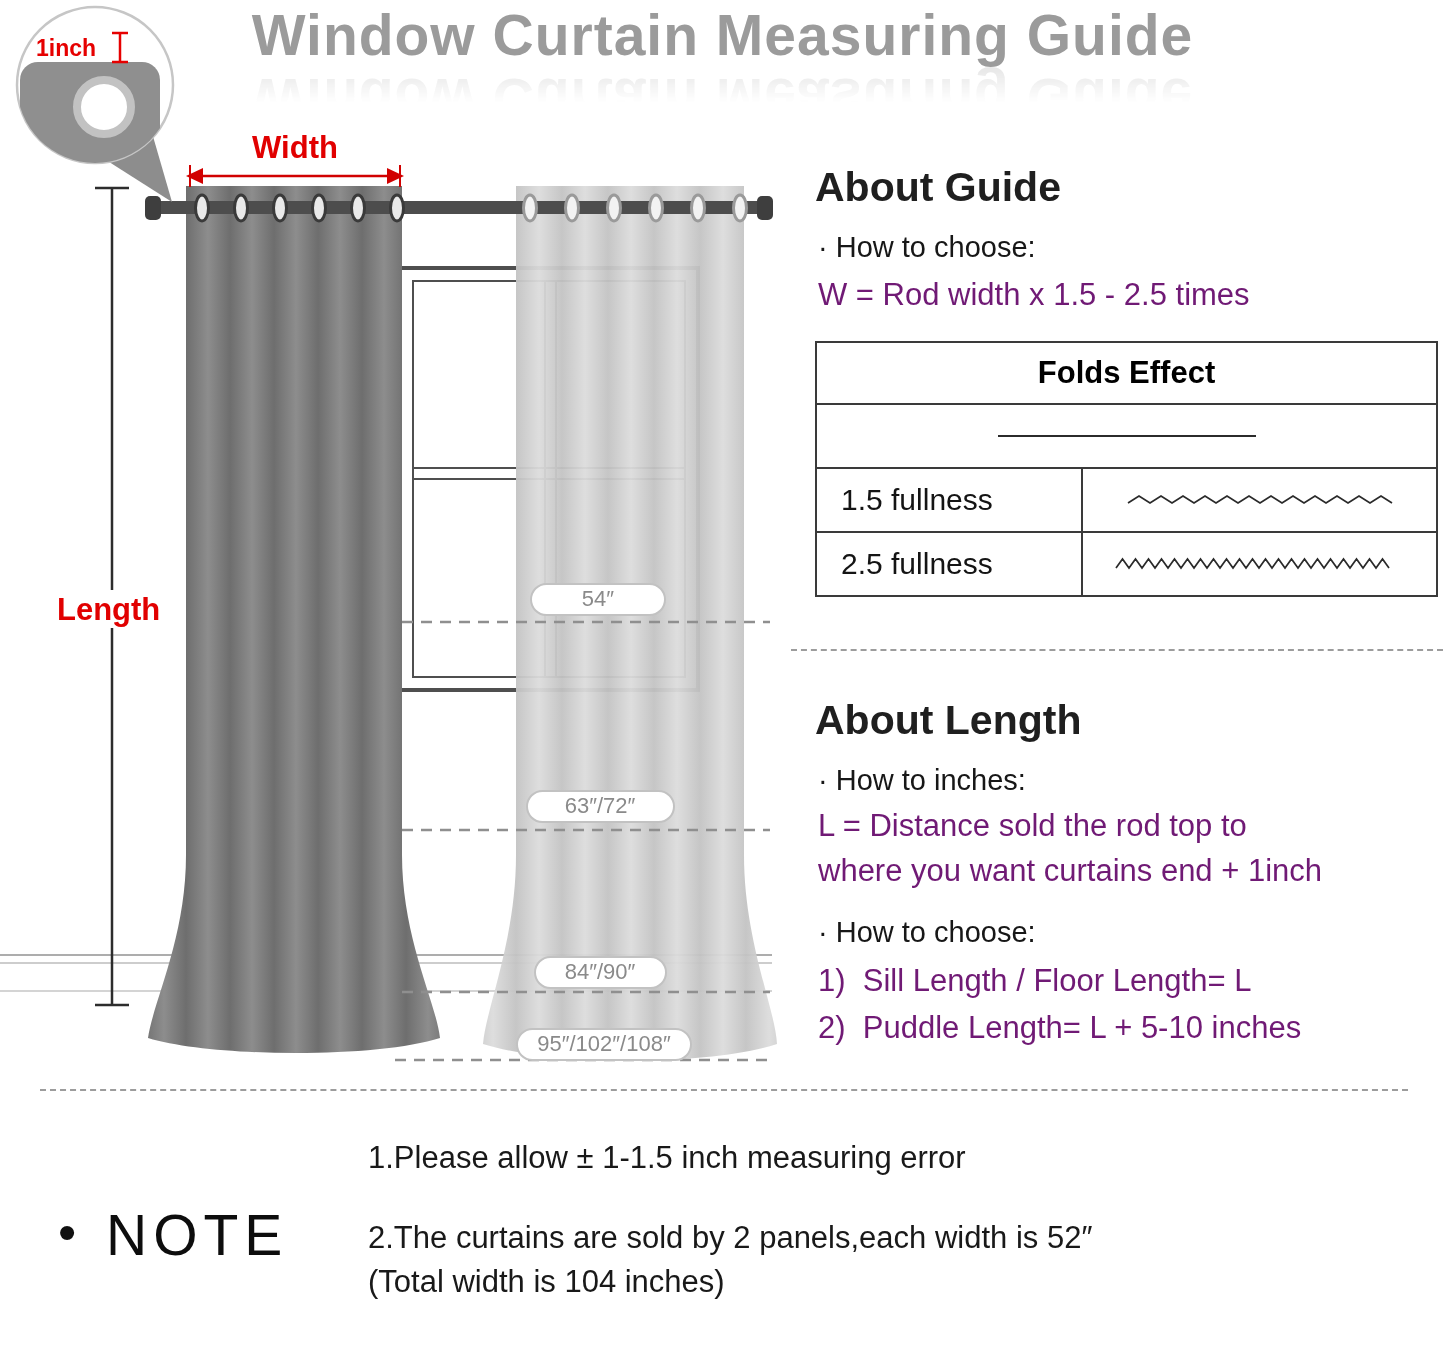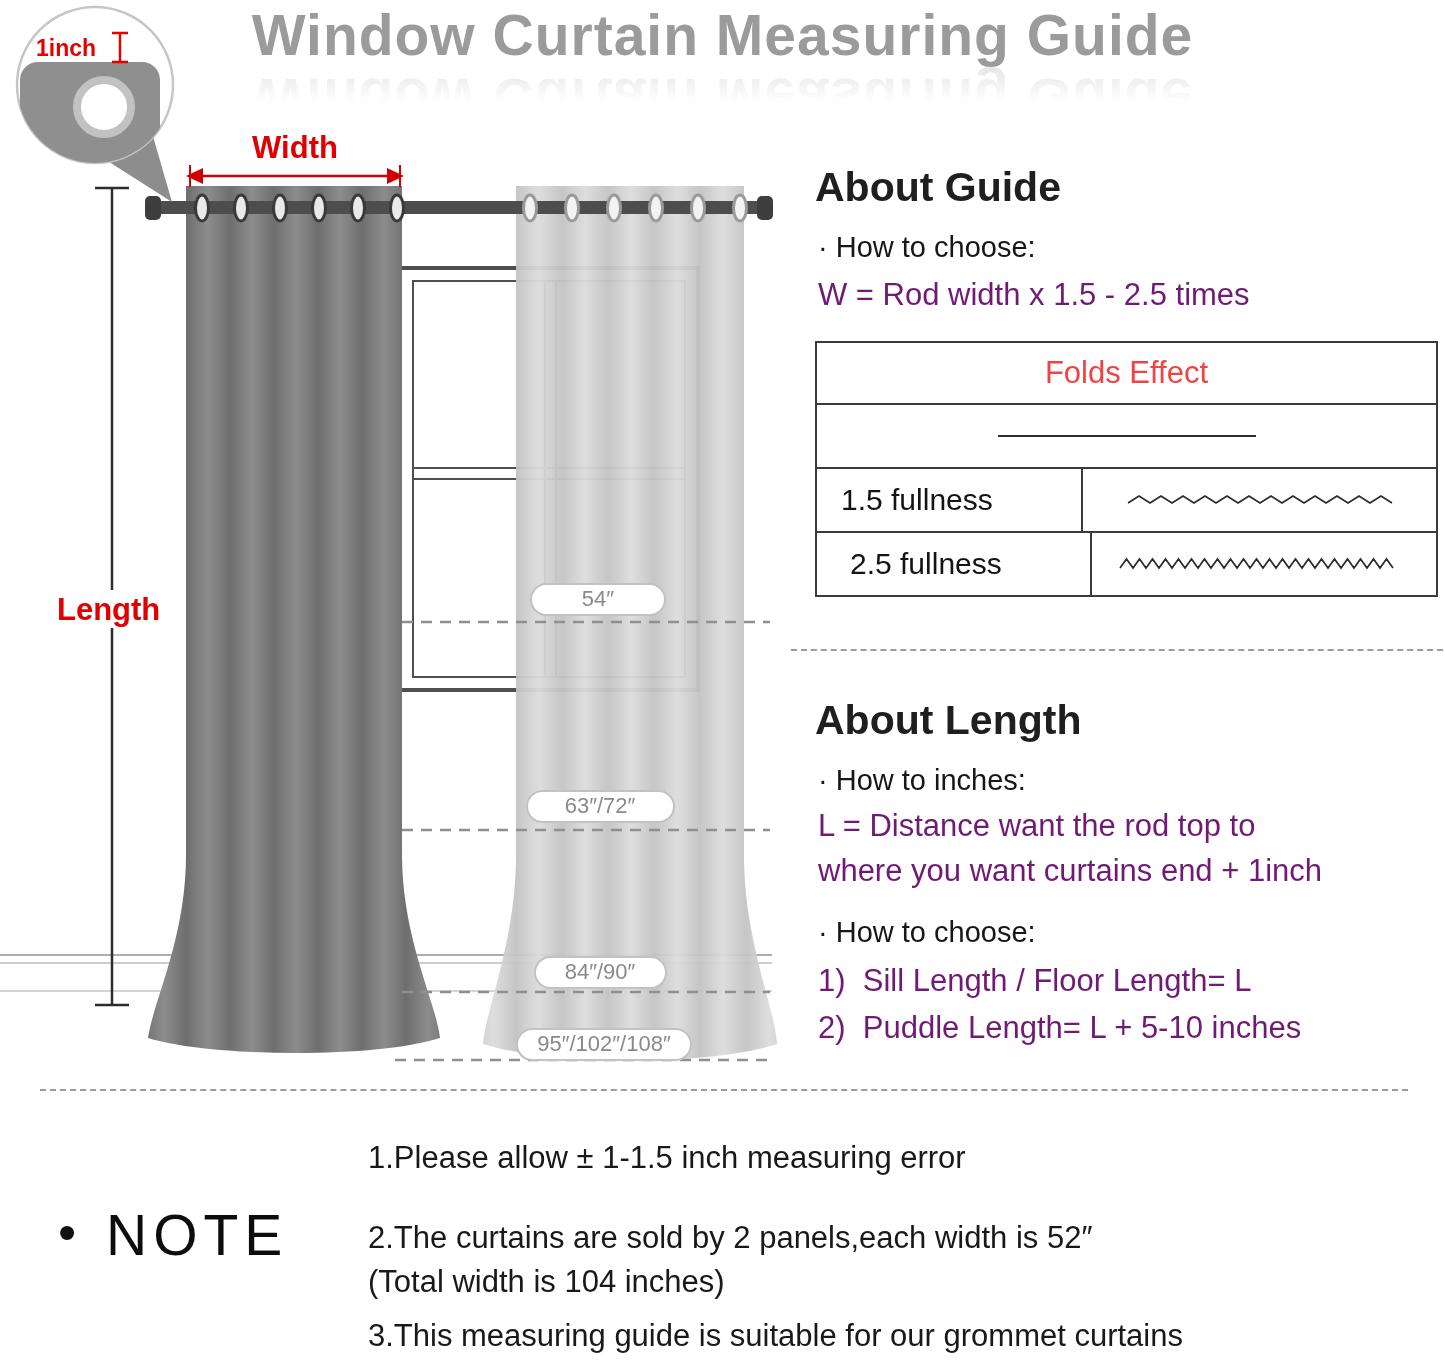--- a/index.html
+++ b/index.html
@@ -10,23 +10,23 @@
   .title{font-size:57px;font-weight:700;color:#9b9b9b;letter-spacing:1px;}
   .title-reflect{left:0;top:66px;width:100%;text-align:center;font-size:57px;font-weight:700;color:#9b9b9b;
     letter-spacing:1px;transform:scaleY(-1);opacity:.28;
     -webkit-mask-image:linear-gradient(to top,rgba(0,0,0,.9) 0%,transparent 55%);
     mask-image:linear-gradient(to top,rgba(0,0,0,.9) 0%,transparent 55%);}
   svg text{font-family:"Liberation Sans","DejaVu Sans",sans-serif;}
   .h2{font-size:41px;font-weight:700;color:#1f1f1f;white-space:pre;}
   .bullet-line{font-size:29px;color:#171717;white-space:pre;}
   .formula{font-size:31px;font-weight:400;color:#701a75;white-space:pre;}
   .folds-table{left:815px;top:341px;width:619px;border:2px solid #3a3a3a;background:#fff;}
-  .ft-header{height:60px;display:flex;align-items:center;justify-content:center;font-size:31px;font-weight:400;color:#ef4444;border-bottom:2px solid #3a3a3a;}
+  .ft-header{height:60px;display:flex;align-items:center;justify-content:center;font-size:31px;font-weight:700;color:#000000;border-bottom:2px solid #3a3a3a;}
   .ft-row{display:flex;height:62px;border-bottom:2px solid #3a3a3a;}
-  .ft-row:last-child{border-bottom:none;padding-left:9px;}
+  .ft-row:last-child{border-bottom:none;}
   .ft-label{width:266px;box-sizing:border-box;padding-left:24px;display:flex;align-items:center;font-size:30px;color:#141414;border-right:2px solid #3a3a3a;}
   .ft-wave{flex:1;display:flex;align-items:center;justify-content:center;}
   .line-straight{width:258px;border-top:2px solid #2b2b2b;}
   .dashed-right{left:791px;top:649px;width:652px;border-top:2px dashed #9c9c9c;}
   .dashed-bottom{left:40px;top:1089px;width:1368px;border-top:2px dashed #9c9c9c;}
   .note-bullet{left:58px;top:1206px;font-size:52px;color:#111;line-height:1;}
   .note-label{left:106px;top:1202px;font-size:57px;font-weight:400;letter-spacing:6px;color:#0d0d0d;}
   .note-text{font-size:31px;color:#191919;white-space:pre;}
 </style>
 </head>
@@ -174,26 +174,25 @@
         </svg>
       </div>
     </div>
   </div>
 
   <div class="abs dashed-right"></div>
   <div class="abs dashed-bottom"></div>
 
   <div class="abs h2" style="left:815px;top:697px">About Length</div>
   <div class="abs bullet-line" style="left:818px;top:764px">· How to inches:</div>
-  <div class="abs formula" style="left:818px;top:808px">L = Distance want the rod top to</div>
+  <div class="abs formula" style="left:818px;top:808px">L = Distance sold the rod top to</div>
   <div class="abs formula" style="left:818px;top:853px">where you want curtains end + 1inch</div>
   <div class="abs bullet-line" style="left:818px;top:916px">· How to choose:</div>
   <div class="abs formula" style="left:818px;top:963px">1)  Sill Length / Floor Length= L</div>
   <div class="abs formula" style="left:818px;top:1010px">2)  Puddle Length= L + 5-10 inches</div>
 
   <div class="abs note-bullet">•</div>
   <div class="abs note-label">NOTE</div>
   <div class="abs note-text" style="left:368px;top:1140px">1.Please allow ± 1-1.5 inch measuring error</div>
   <div class="abs note-text" style="left:368px;top:1220px">2.The curtains are sold by 2 panels,each width is 52″</div>
   <div class="abs note-text" style="left:368px;top:1264px">(Total width is 104 inches)</div>
-  <div class="abs note-text" style="left:368px;top:1318px">3.This measuring guide is suitable for our grommet curtains</div>
 
 </div>
 
 </body></html>

